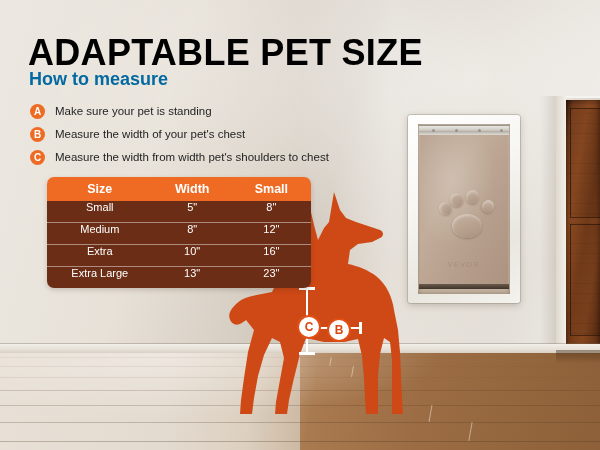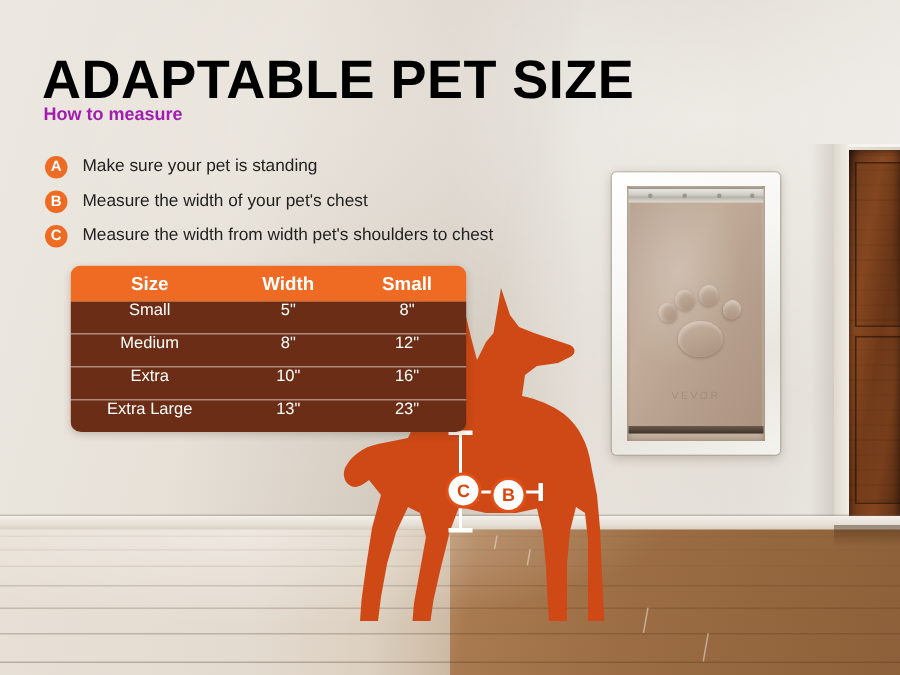--- a/index.html
+++ b/index.html
@@ -83,22 +83,22 @@
         font-family:"Liberation Sans",sans-serif;}
   .marker.c{left:297px;top:315px;width:20px;height:20px;font-size:12px;}
   .marker.b{left:327px;top:318px;width:20px;height:20px;font-size:12px;}
   .dimline{position:absolute;background:#ffffff;}
   .dimcap{position:absolute;background:#ffffff;}
 
   
   .title{position:absolute;left:28px;top:32px;color:#000000;
         font-size:36px;font-weight:bold;letter-spacing:.3px;
         font-family:"Liberation Sans",sans-serif;white-space:nowrap;}
-  .subtitle{position:absolute;left:29px;top:69px;color:#a21caf;
-        font-size:12px;font-weight:bold;font-family:"Liberation Sans",sans-serif;}
+  .subtitle{position:absolute;left:29px;top:69px;color:#0369a1;
+        font-size:18px;font-weight:bold;font-family:"Liberation Sans",sans-serif;}
 
   .bullets{position:absolute;left:30px;top:100px;width:300px;}
   .bullet{display:flex;align-items:center;height:22px;margin-bottom:1px;}
   .badge{width:15px;height:15px;border-radius:50%;background:#ed6b23;color:#fff;
         font-size:10px;font-weight:bold;display:flex;align-items:center;justify-content:center;
         flex:0 0 15px;font-family:"Liberation Sans",sans-serif;}
   .bullet-text{margin-left:10px;font-size:11.5px;color:#1f1f1f;white-space:nowrap;
         font-family:"Liberation Sans",sans-serif;}
 
   

